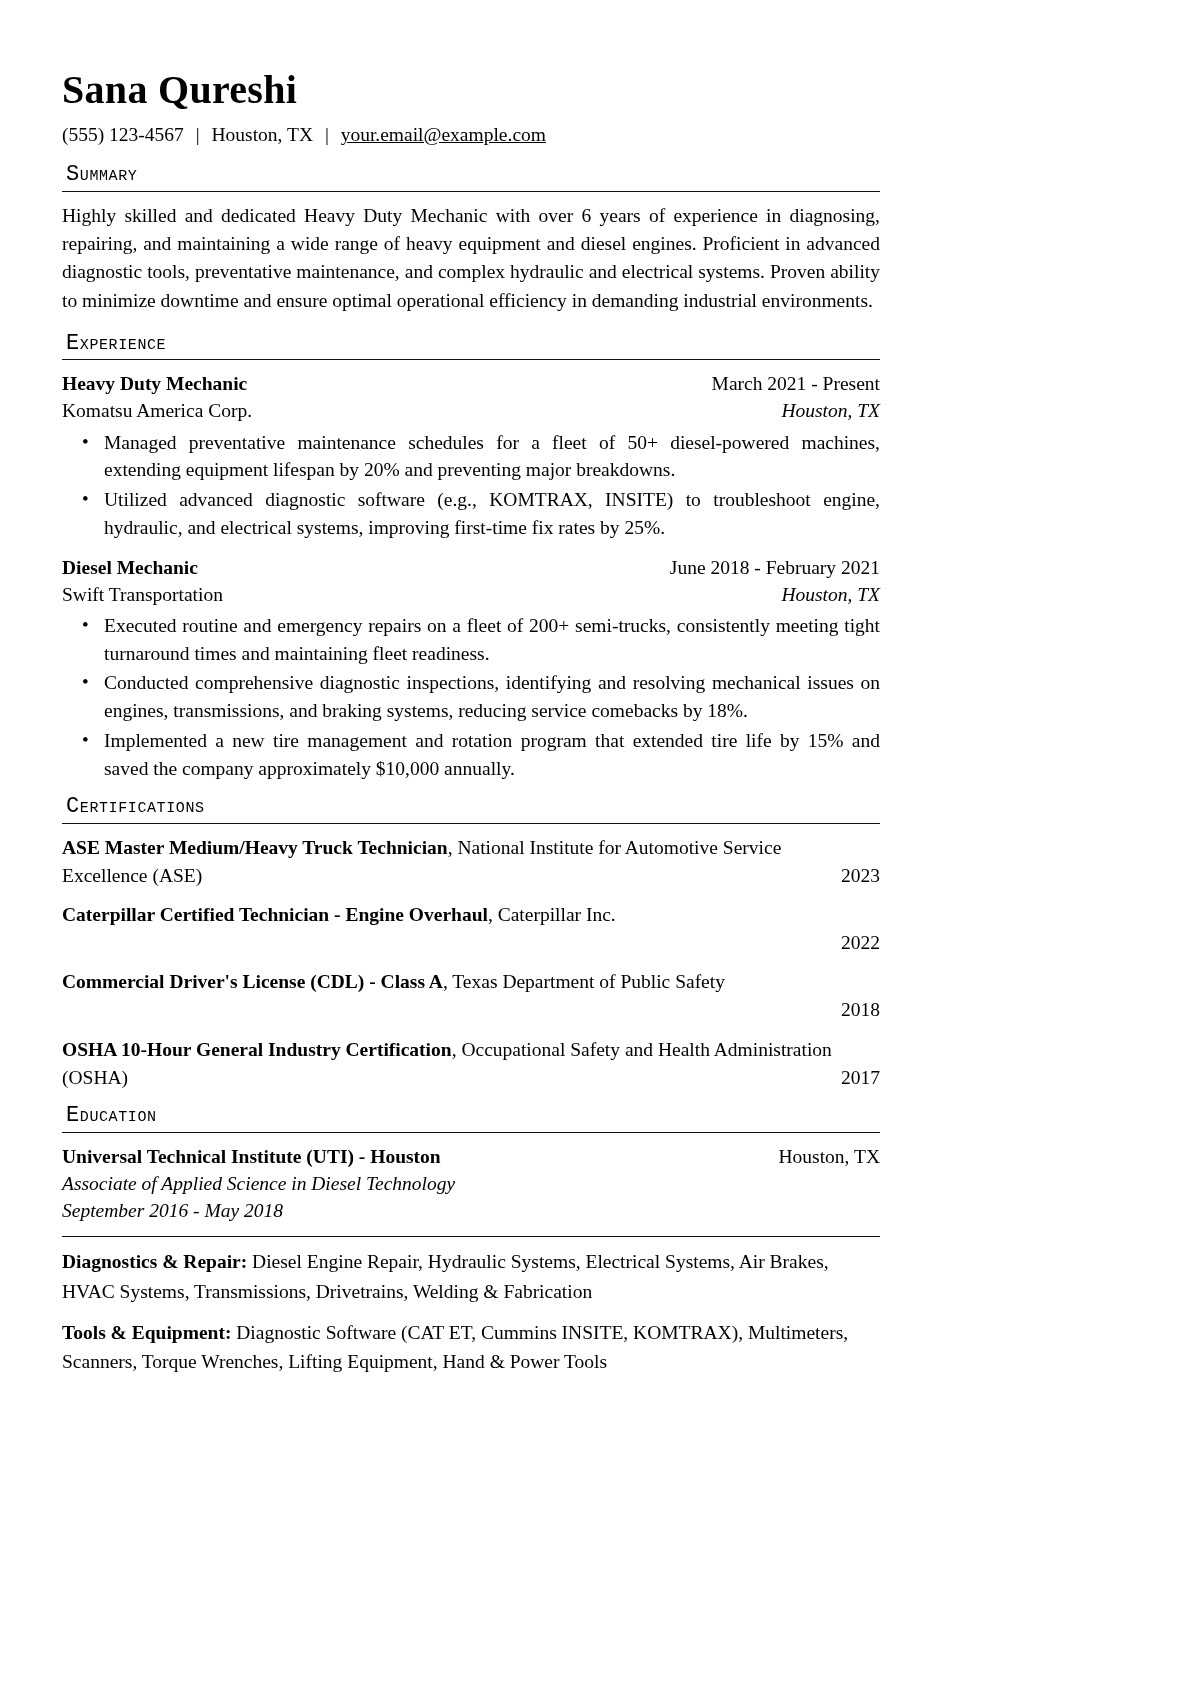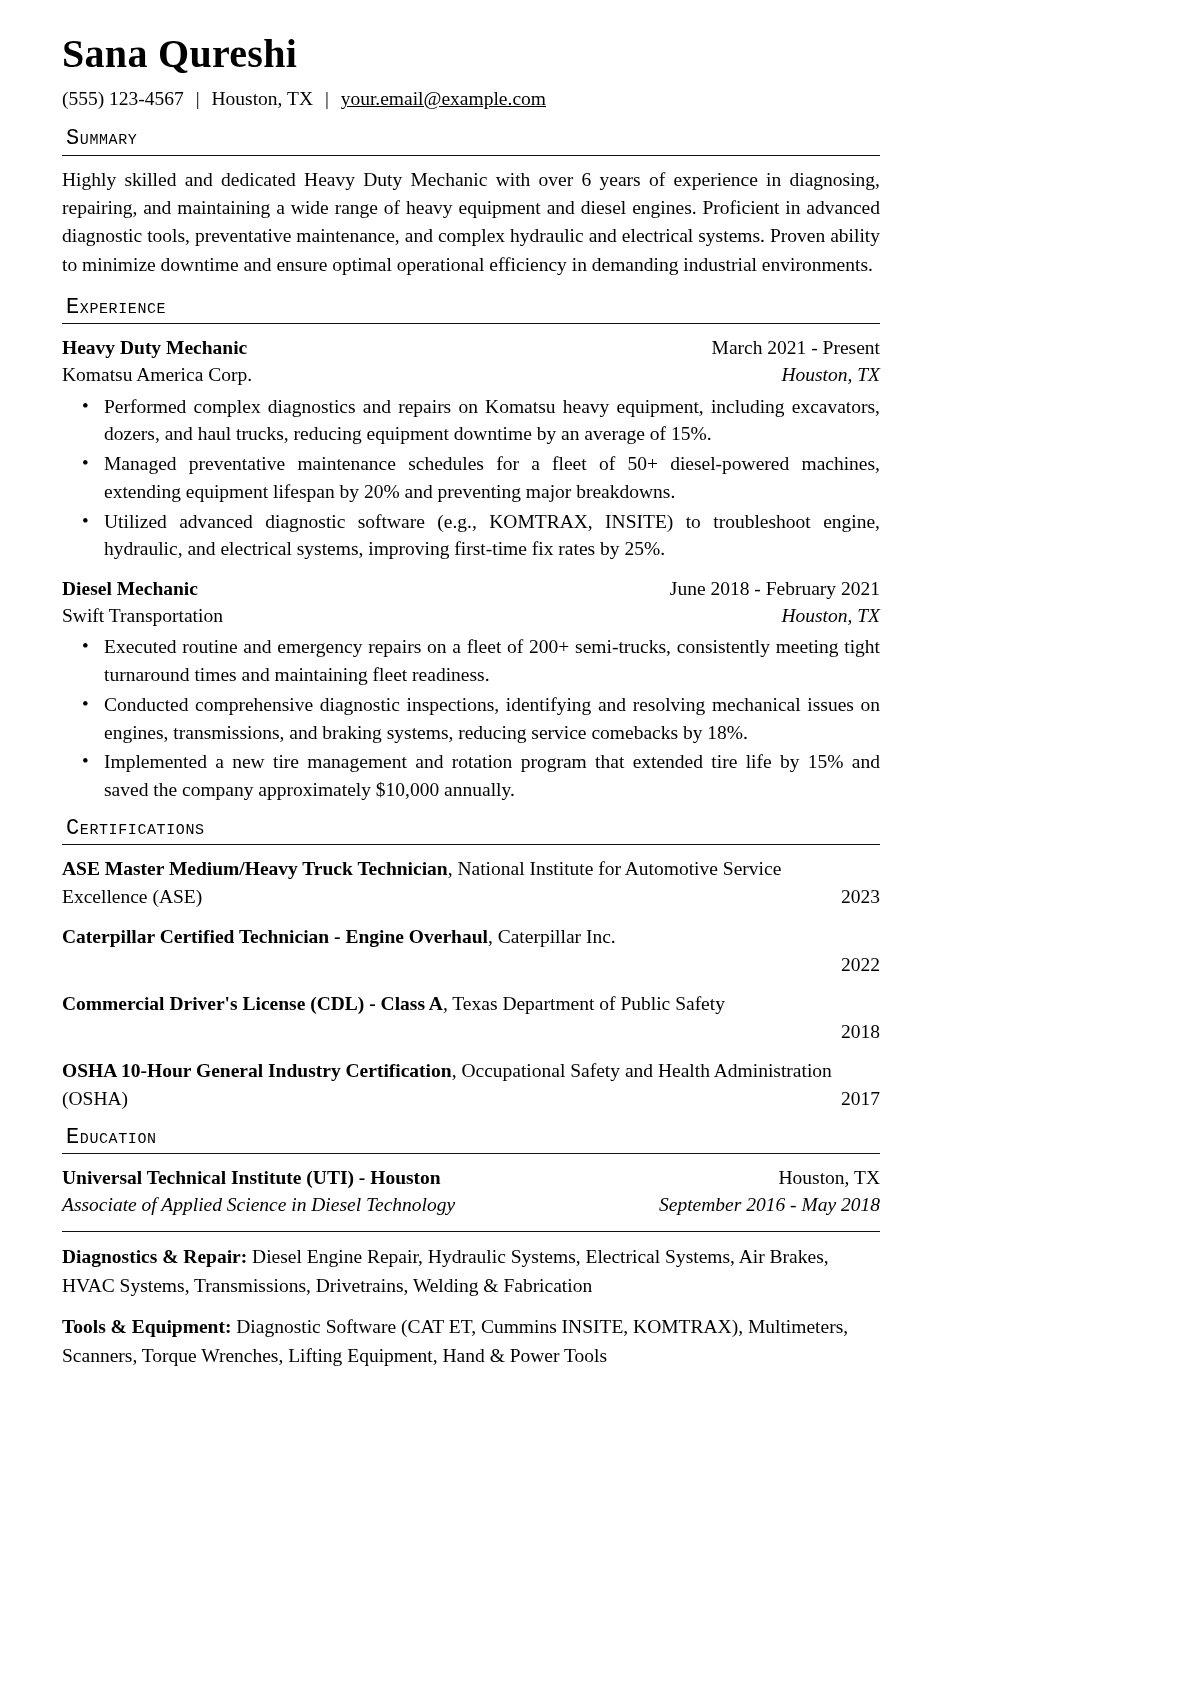--- a/index.html
+++ b/index.html
@@ -10,21 +10,21 @@
   body {
     width: 1190px;
     min-height: 1683px;
     font-family: "Liberation Serif", "DejaVu Serif", serif;
     color: #000000;
   }
   .page {
     width: 942px;
     min-height: 1683px;
     box-sizing: border-box;
-    padding: 32px 62px 40px 62px;
+    padding: 68px 62px 40px 62px;
     background: #fff;
   }
 
   
   .name {
     font-size: 40px;
     font-weight: bold;
     letter-spacing: 0.3px;
     line-height: 1.1;
     margin: 0 0 10px 0;
@@ -131,20 +131,21 @@
   }
 
   
   .edu-sub-row {
     display: flex;
     justify-content: space-between;
     align-items: baseline;
     font-style: italic;
     font-size: 19.5px;
     line-height: 1.4;
+    flex-direction: column;
   }
 
   
   .skill-line {
     font-size: 19.5px;
     line-height: 1.5;
     margin-bottom: 12px;
   }
   .skill-cat {
     font-weight: bold;
@@ -184,21 +185,20 @@
     <div class="entry">
       <div class="entry-row">
         <span class="entry-title">Heavy Duty Mechanic</span>
         <span class="entry-date">March 2021 - Present</span>
       </div>
       <div class="entry-row">
         <span class="entry-org">Komatsu America Corp.</span>
         <span class="entry-loc">Houston, TX</span>
       </div>
       <ul class="bullets">
-        <li>Performed complex diagnostics and repairs on Komatsu heavy equipment, including excavators, dozers, and haul trucks, reducing equipment downtime by an average of 15%.</li>
         <li>Managed preventative maintenance schedules for a fleet of 50+ diesel-powered machines, extending equipment lifespan by 20% and preventing major breakdowns.</li>
         <li>Utilized advanced diagnostic software (e.g., KOMTRAX, INSITE) to troubleshoot engine, hydraulic, and electrical systems, improving first-time fix rates by 25%.</li>
       </ul>
     </div>
 
     <div class="entry">
       <div class="entry-row">
         <span class="entry-title">Diesel Mechanic</span>
         <span class="entry-date">June 2018 - February 2021</span>
       </div>

